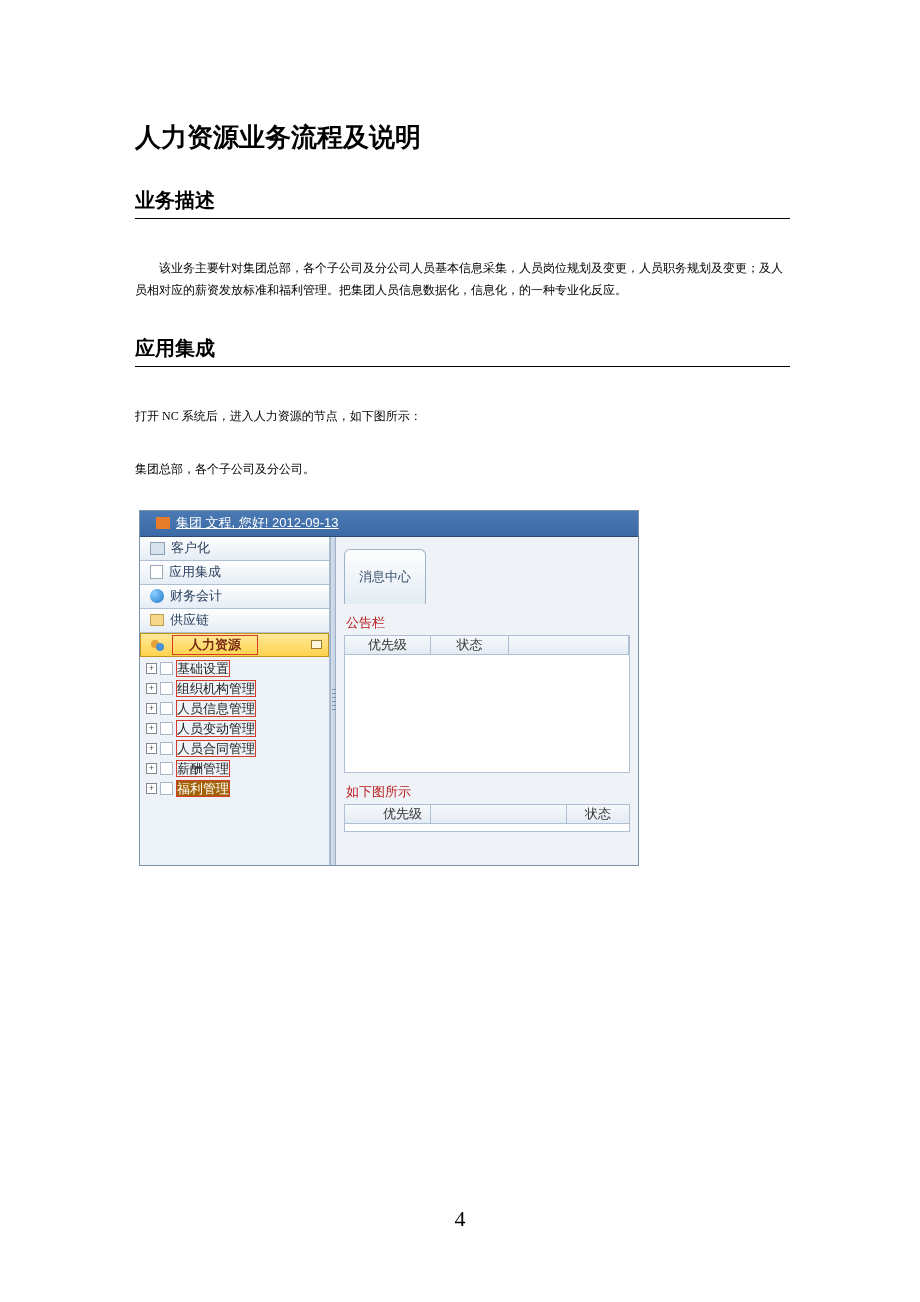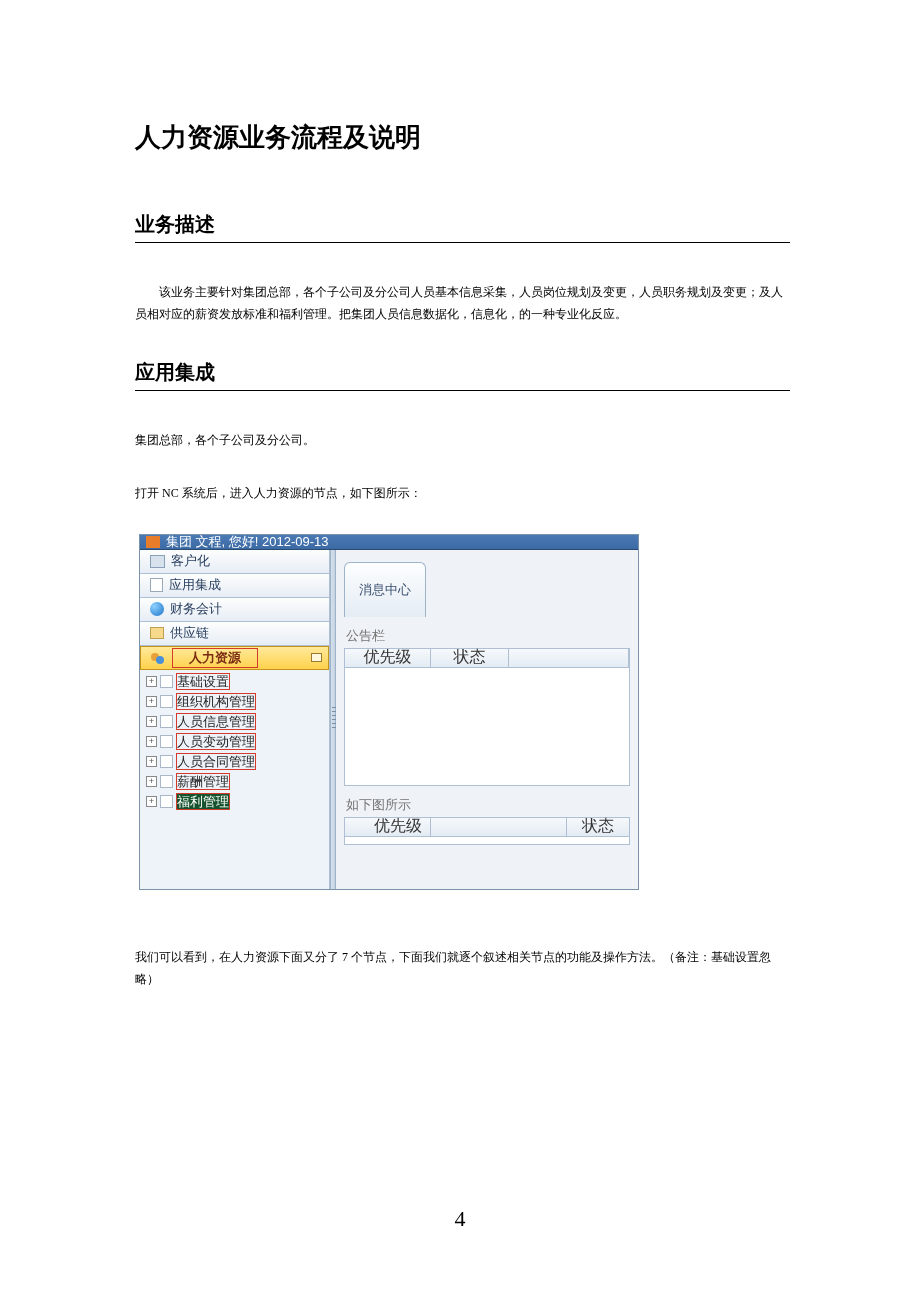--- a/index.html
+++ b/index.html
@@ -10,21 +10,21 @@
       background: #fff;
       position: relative;
     }
     .page {
       padding: 120px 130px 0 135px;
     }
     .main-title {
       font-size: 26px;
       font-weight: bold;
       font-family: "SimHei", "黑体", sans-serif;
-      margin-bottom: 56px;
+      margin-bottom: 32px;
       color: #000;
     }
     .sub-title {
       font-size: 20px;
       font-family: "SimHei", "黑体", sans-serif;
       padding-bottom: 4px;
       border-bottom: 1px solid #000;
       margin-bottom: 38px;
       color: #000;
     }
@@ -43,28 +43,29 @@
       height: 356px;
       margin: 4px 0 56px 4px;
       font-family: "Microsoft YaHei", "SimSun", sans-serif;
       font-size: 13px;
       border: 1px solid #7a93ab;
       display: flex;
       flex-direction: column;
       background: #e8eef6;
     }
     .shot-title {
-      height: 15px;
+      height: 26px;
       background: linear-gradient(#4a79b4, #3b6aa4);
       color: #fff;
       font-size: 13px;
       display: flex;
       align-items: center;
-      padding: 0 6px;
+      padding: 0 16px;
       border-bottom: 1px solid #2a4a70;
+      text-decoration: underline;
     }
     .shot-title-icon {
       width: 14px; height: 12px;
       background: #e77c2b;
       margin-right: 6px;
     }
     .shot-body {
       flex: 1;
       display: flex;
       overflow: hidden;
@@ -132,21 +133,21 @@
     .tree-icon {
       width: 13px; height: 13px;
       background: #fff;
       border: 1px solid #a9b7c7;
     }
     .tree-label {
       border: 1px solid #d43a2a;
       padding: 0 0;
       line-height: 15px;
     }
-    .tree-label.sel { background: #14532d; color: #fff; border: 1px solid #d43a2a; }
+    .tree-label.sel { background: #a16207; color: #fff; border: 1px solid #d43a2a; }
     .hr-box { display:inline-block; border:1px solid #d43a2a; padding:0 16px; }
 
     .splitter {
       width: 6px;
       background: linear-gradient(to right,#d7e1ed,#c4d2e2);
       border-left: 1px solid #9eb2c8;
       border-right: 1px solid #9eb2c8;
       position: relative;
     }
     .splitter-grip {
@@ -171,29 +172,29 @@
       border: 1px solid #9eb2c8;
       border-bottom: none;
       border-radius: 6px 6px 0 0;
       background: linear-gradient(#fdfefe,#e4ecf4);
       color: #3a5070;
       font-size: 13px;
     }
     .panel-title {
       margin: 10px 0 0 10px;
       font-size: 13px;
-      color: #737373;
+      color: #b91c1c;
     }
     .table-head {
       margin: 3px 8px 0 8px;
       height: 20px;
       background: linear-gradient(#f6f9fc,#e3ebf3);
       border: 1px solid #b0c0d4;
       display: flex;
-      font-size: 16px;
+      font-size: 13px;
       color: #333;
     }
     .th { border-right: 1px solid #b0c0d4; display: flex; align-items: center; justify-content: center; }
     .th.c1 { width: 86px; }
     .th.c2 { width: 78px; }
     .th.c3 { flex:1; }
     .th.c4 { width: 62px; border-right: none; }
     .empty { height: 118px; margin: 0 8px; border: 1px solid #b0c0d4; border-top: none; background: #fff; }
     .empty.small { height: 8px; }
 
@@ -209,22 +210,22 @@
 </head>
 <body>
 
 <div class="page">
   <h1 class="main-title">人力资源业务流程及说明</h1>
 
   <h2 class="sub-title">业务描述</h2>
   <p class="para indent">该业务主要针对集团总部，各个子公司及分公司人员基本信息采集，人员岗位规划及变更，人员职务规划及变更；及人员相对应的薪资发放标准和福利管理。把集团人员信息数据化，信息化，的一种专业化反应。</p>
 
   <h2 class="sub-title">应用集成</h2>
+  <p class="para short">打开 NC 系统后，进入人力资源的节点，如下图所示：</p>
   <p class="para short">集团总部，各个子公司及分公司。</p>
-  <p class="para short">打开 NC 系统后，进入人力资源的节点，如下图所示：</p>
 
   <div class="shot">
     <div class="shot-title">
       <span class="shot-title-icon"></span>
       <span>集团 文程, 您好! 2012-09-13</span>
     </div>
     <div class="shot-body">
       <div class="sidebar">
         <div class="nav-item">
           <span class="nav-icon-box"></span>
@@ -303,16 +304,15 @@
         <div class="table-head">
           <div class="th c1" style="justify-content:flex-end;padding-right:8px">优先级</div>
           <div class="th c3"></div>
           <div class="th c4">状态</div>
         </div>
         <div class="empty small"></div>
       </div>
     </div>
   </div>
 
-  <p class="para">我们可以看到，在人力资源下面又分了 7 个节点，下面我们就逐个叙述相关节点的功能及操作方法。（备注：基础设置忽略）</p>
 </div>
 
 <div class="page-number">4</div>
 
 </body></html>

